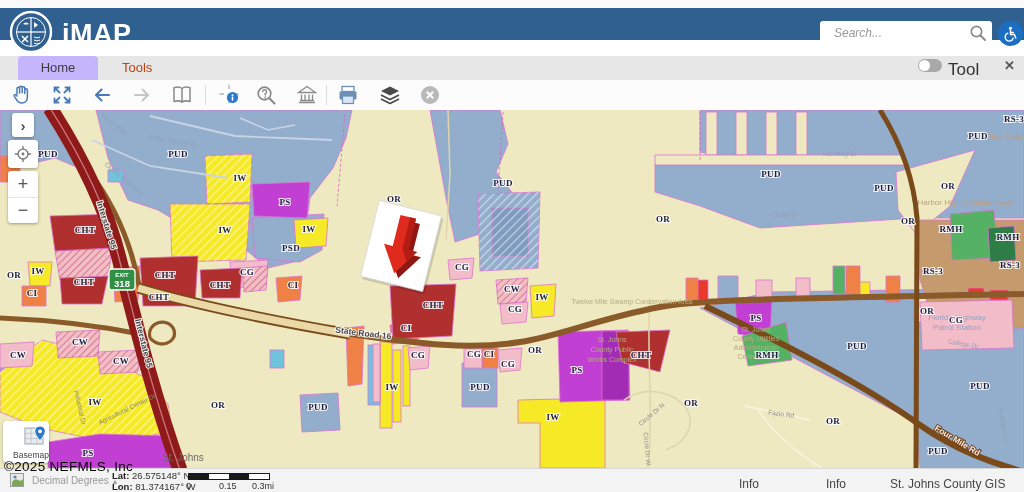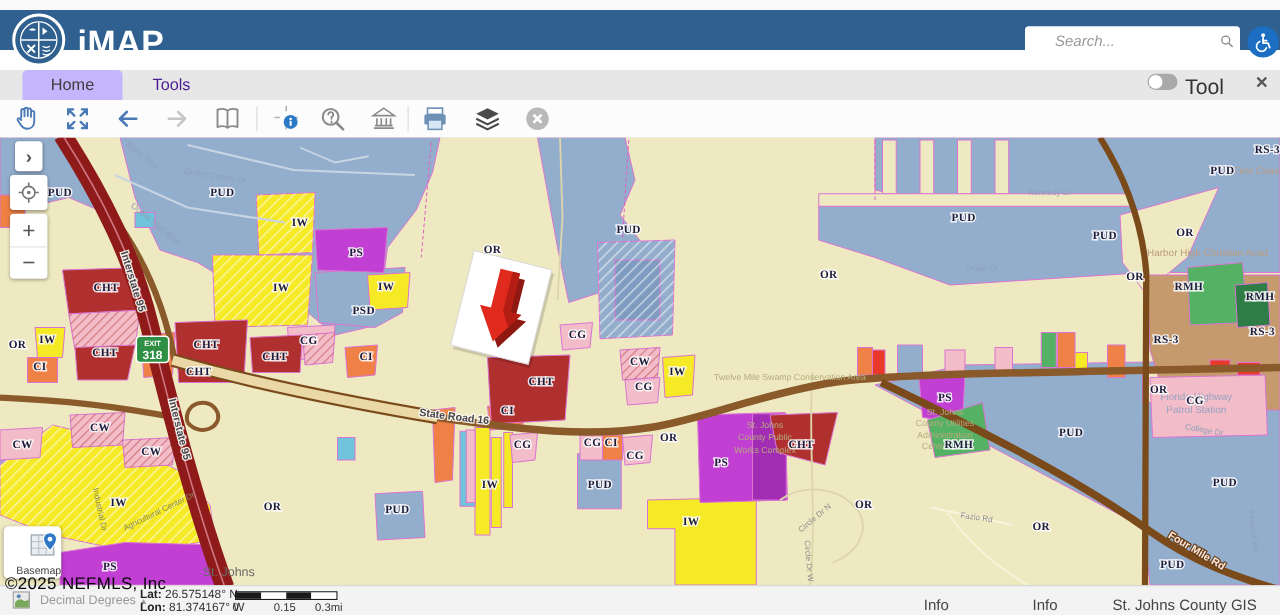--- a/index.html
+++ b/index.html
@@ -3,26 +3,26 @@
 <meta charset="utf-8">
 <style>
   html,body{margin:0;padding:0;background:#ffffff;}
   .app{position:relative;width:1024px;height:492px;overflow:hidden;
        font-family:"Liberation Sans",sans-serif;background:#fff;}
   .topstrip{position:absolute;left:0;top:0;width:1024px;height:8px;background:#fafafa;border-bottom:1px solid #eee;}
   .header{position:absolute;left:0;top:8px;width:1024px;height:32px;background:#2f608f;}
   .app-title{position:absolute;left:62px;top:11px;color:#fff;font-size:27px;font-weight:bold;letter-spacing:.5px;}
   .logo{position:absolute;left:9px;top:2px;width:44px;height:44px;}
   .searchbox{position:absolute;left:820px;top:13px;width:172px;height:24px;background:#fff;border-radius:3px;display:flex;align-items:center;}
-  .searchbox input{border:none;outline:none;flex:1;margin-left:22px;font-size:12px;font-style:italic;color:#666;
+  .searchbox input{border:none;outline:none;flex:1;margin-left:12px;font-size:12px;font-style:italic;color:#666;
        font-family:"Liberation Sans",sans-serif;background:transparent;width:130px;}
   .searchbox input::placeholder{color:#9a9a9a;}
   .a11y{position:absolute;left:998px;top:13px;width:25px;height:25px;border-radius:50%;background:#1b6ec2;display:flex;align-items:center;justify-content:center;}
   .tabbar{position:absolute;left:0;top:56px;width:1024px;height:24px;background:#e7e7e7;border-bottom:1px solid #c3d2df;}
-  .tab{position:absolute;top:0;height:24px;line-height:24px;font-size:13px;color:#4c1d95;padding:0 14px;cursor:default;}
+  .tab{position:absolute;top:0;height:24px;line-height:24px;font-size:13px;color:#c2410c;padding:0 14px;cursor:default;}
   .tab.active{background:#c4b5fd;color:#3c3c3c;border-radius:4px 4px 0 0;}
   .toggle{position:absolute;left:918px;top:3px;width:24px;height:13px;border-radius:7px;background:#a9a9a9;}
   .toggle .knob{position:absolute;left:1px;top:1px;width:11px;height:11px;border-radius:50%;background:#fff;}
   .toggle-label{position:absolute;left:948px;top:4px;font-size:17px;color:#333;}
   .panel-close{position:absolute;left:1004px;top:2px;font-size:13px;color:#555;font-weight:bold;}
   .toolbar{position:absolute;left:0;top:80px;width:1024px;height:30px;background:#fcfcfc;border-bottom:1px solid #d9d9d9;}
   .tbtn{position:absolute;top:3px;width:24px;height:24px;}
   .tdiv{position:absolute;top:5px;width:1px;height:20px;background:#ddd;}
   .maparea{position:absolute;left:0;top:110px;width:1024px;height:358px;overflow:hidden;}
   .mapctl{position:absolute;background:#fff;border-radius:3px;box-shadow:0 1px 3px rgba(0,0,0,.35);z-index:20;

